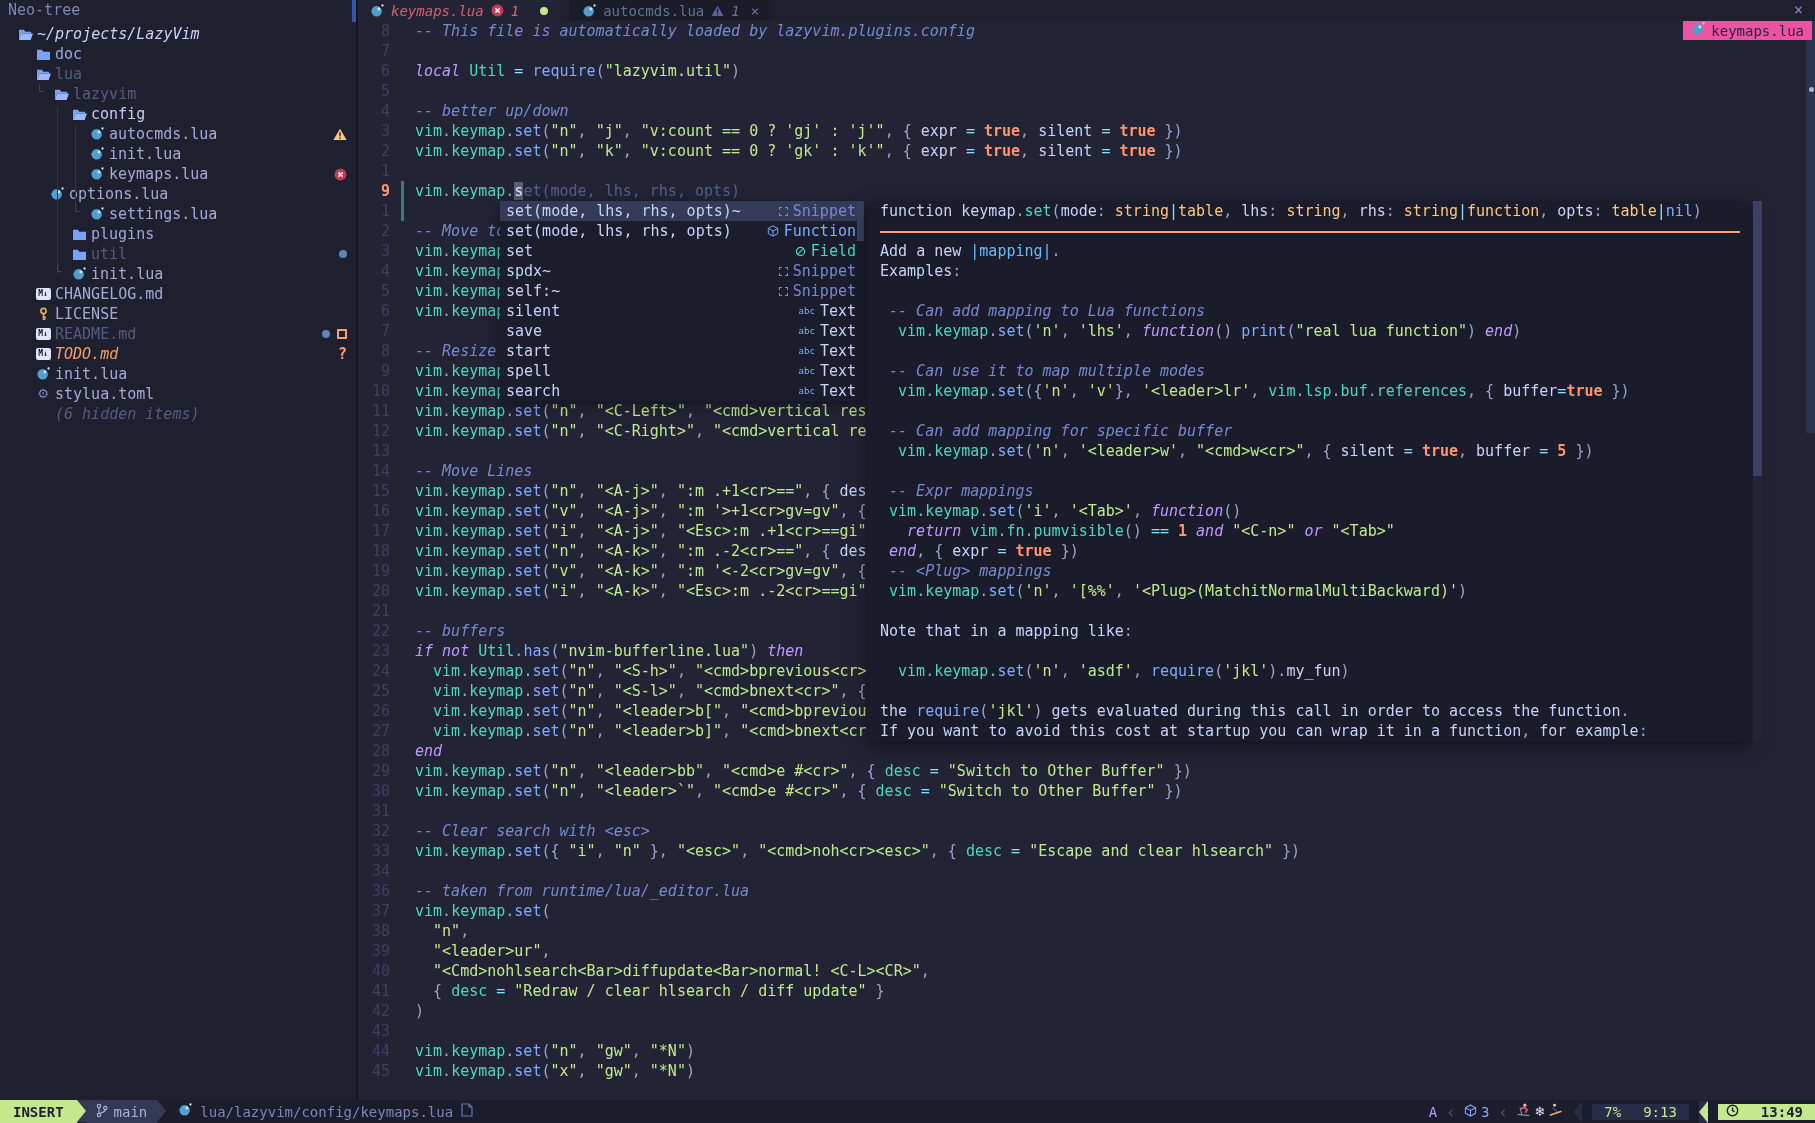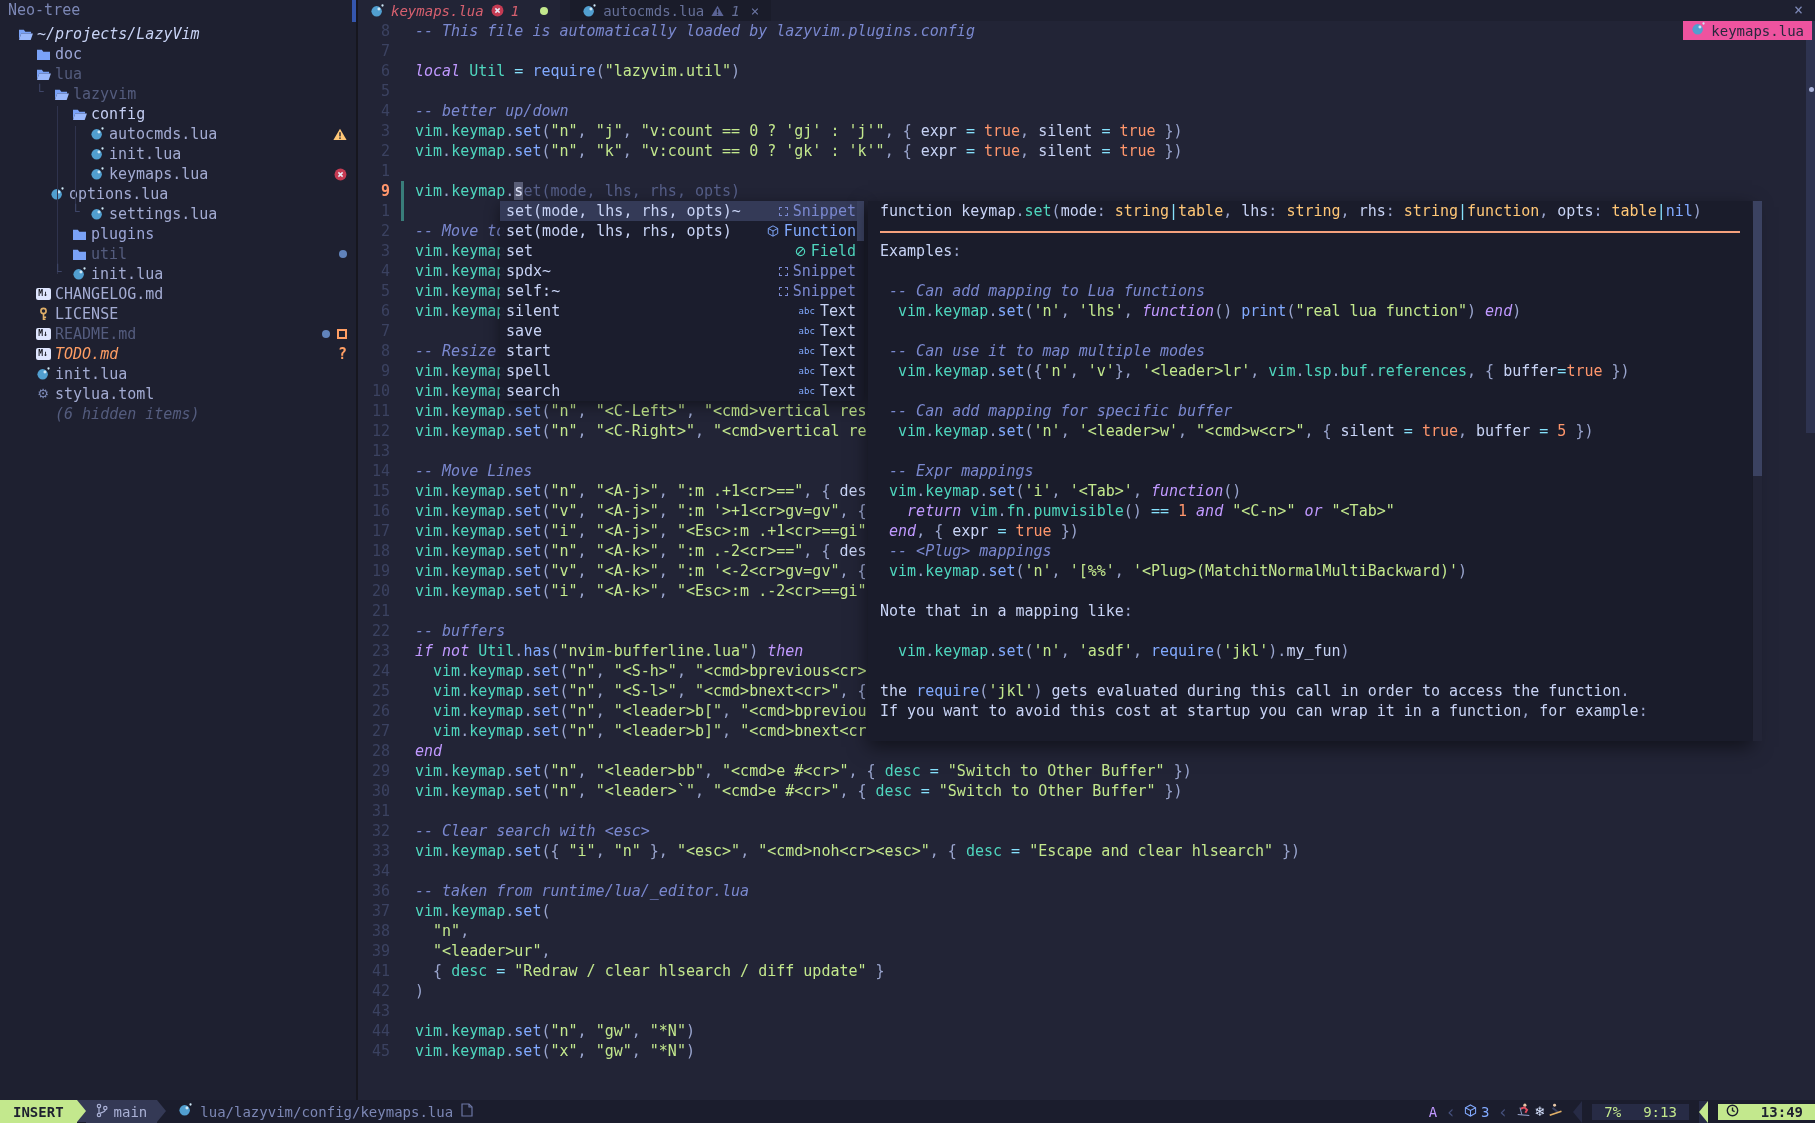--- a/index.html
+++ b/index.html
@@ -57,21 +57,21 @@
   .crow{position:relative;height:20px;line-height:20px;display:flex;white-space:pre;}
   .lnum{flex:none;width:42px;padding-right:10px;text-align:right;color:var(--gutter);}
   .lnum.cur{color:var(--orange);font-weight:bold;}
   .signslot{flex:none;width:15px;position:relative;}
   .gitadd{position:absolute;left:1px;top:0;width:3px;height:20px;background:rgba(79,214,190,.5);}
   .ctext{flex:none;}
   .cursorblock{background:#595d76;color:#e4e9ff;}
   .tk-c{color:var(--comment);font-style:italic;}
   .tk-k{color:var(--purple);font-style:italic;}
   .tk-s{color:var(--green);}
-  .tk-n{color:var(--orange);}
+  .tk-n{color:var(--orange);font-weight:bold;}
   .tk-m{color:var(--teal);}
   .tk-f{color:var(--blue);}
   .tk-o{color:var(--cyan);}
   .tk-p{color:var(--punct);}
   .tk-w{color:var(--fg);}
   .tk-t{color:var(--yellow);}
   .tk-cy{color:#65bcff;}
   .tk-g{color:var(--ghost);}
 
   
@@ -424,20 +424,21 @@
           <div class="crow"><span class="lnum">29</span><span class="signslot"></span><span class="ctext"><span class="tk-m">vim</span><span class="tk-p">.</span><span class="tk-m">keymap</span><span class="tk-p">.</span><span class="tk-f">set</span><span class="tk-p">(</span><span class="tk-s">"n"</span><span class="tk-p">,</span><span class="tk-w"> </span><span class="tk-s">"&lt;leader&gt;bb"</span><span class="tk-p">,</span><span class="tk-w"> </span><span class="tk-s">"&lt;cmd&gt;e #&lt;cr&gt;"</span><span class="tk-p">,</span><span class="tk-w"> </span><span class="tk-p">{</span><span class="tk-w"> </span><span class="tk-m">desc</span><span class="tk-w"> </span><span class="tk-o">=</span><span class="tk-w"> </span><span class="tk-s">"Switch to Other Buffer"</span><span class="tk-w"> </span><span class="tk-p">})</span></span></div>
           <div class="crow"><span class="lnum">30</span><span class="signslot"></span><span class="ctext"><span class="tk-m">vim</span><span class="tk-p">.</span><span class="tk-m">keymap</span><span class="tk-p">.</span><span class="tk-f">set</span><span class="tk-p">(</span><span class="tk-s">"n"</span><span class="tk-p">,</span><span class="tk-w"> </span><span class="tk-s">"&lt;leader&gt;`"</span><span class="tk-p">,</span><span class="tk-w"> </span><span class="tk-s">"&lt;cmd&gt;e #&lt;cr&gt;"</span><span class="tk-p">,</span><span class="tk-w"> </span><span class="tk-p">{</span><span class="tk-w"> </span><span class="tk-m">desc</span><span class="tk-w"> </span><span class="tk-o">=</span><span class="tk-w"> </span><span class="tk-s">"Switch to Other Buffer"</span><span class="tk-w"> </span><span class="tk-p">})</span></span></div>
           <div class="crow"><span class="lnum">31</span><span class="signslot"></span><span class="ctext"></span></div>
           <div class="crow"><span class="lnum">32</span><span class="signslot"></span><span class="ctext"><span class="tk-c">-- Clear search with &lt;esc&gt;</span></span></div>
           <div class="crow"><span class="lnum">33</span><span class="signslot"></span><span class="ctext"><span class="tk-m">vim</span><span class="tk-p">.</span><span class="tk-m">keymap</span><span class="tk-p">.</span><span class="tk-f">set</span><span class="tk-p">({</span><span class="tk-w"> </span><span class="tk-s">"i"</span><span class="tk-p">,</span><span class="tk-w"> </span><span class="tk-s">"n"</span><span class="tk-w"> </span><span class="tk-p">},</span><span class="tk-w"> </span><span class="tk-s">"&lt;esc&gt;"</span><span class="tk-p">,</span><span class="tk-w"> </span><span class="tk-s">"&lt;cmd&gt;noh&lt;cr&gt;&lt;esc&gt;"</span><span class="tk-p">,</span><span class="tk-w"> </span><span class="tk-p">{</span><span class="tk-w"> </span><span class="tk-m">desc</span><span class="tk-w"> </span><span class="tk-o">=</span><span class="tk-w"> </span><span class="tk-s">"Escape and clear hlsearch"</span><span class="tk-w"> </span><span class="tk-p">})</span></span></div>
           <div class="crow"><span class="lnum">34</span><span class="signslot"></span><span class="ctext"></span></div>
           <div class="crow"><span class="lnum">36</span><span class="signslot"></span><span class="ctext"><span class="tk-c">-- taken from runtime/lua/_editor.lua</span></span></div>
           <div class="crow"><span class="lnum">37</span><span class="signslot"></span><span class="ctext"><span class="tk-m">vim</span><span class="tk-p">.</span><span class="tk-m">keymap</span><span class="tk-p">.</span><span class="tk-f">set</span><span class="tk-p">(</span></span></div>
           <div class="crow"><span class="lnum">38</span><span class="signslot"></span><span class="ctext"><span class="tk-w">  </span><span class="tk-s">"n"</span><span class="tk-p">,</span></span></div>
           <div class="crow"><span class="lnum">39</span><span class="signslot"></span><span class="ctext"><span class="tk-w">  </span><span class="tk-s">"&lt;leader&gt;ur"</span><span class="tk-p">,</span></span></div>
+          <div class="crow"><span class="lnum">40</span><span class="signslot"></span><span class="ctext"><span class="tk-w">  </span><span class="tk-s">"&lt;Cmd&gt;nohlsearch&lt;Bar&gt;diffupdate&lt;Bar&gt;normal! &lt;C-L&gt;&lt;CR&gt;"</span><span class="tk-p">,</span></span></div>
           <div class="crow"><span class="lnum">41</span><span class="signslot"></span><span class="ctext"><span class="tk-w">  </span><span class="tk-p">{</span><span class="tk-w"> </span><span class="tk-m">desc</span><span class="tk-w"> </span><span class="tk-o">=</span><span class="tk-w"> </span><span class="tk-s">"Redraw / clear hlsearch / diff update"</span><span class="tk-w"> </span><span class="tk-p">}</span></span></div>
           <div class="crow"><span class="lnum">42</span><span class="signslot"></span><span class="ctext"><span class="tk-p">)</span></span></div>
           <div class="crow"><span class="lnum">43</span><span class="signslot"></span><span class="ctext"></span></div>
           <div class="crow"><span class="lnum">44</span><span class="signslot"></span><span class="ctext"><span class="tk-m">vim</span><span class="tk-p">.</span><span class="tk-m">keymap</span><span class="tk-p">.</span><span class="tk-f">set</span><span class="tk-p">(</span><span class="tk-s">"n"</span><span class="tk-p">,</span><span class="tk-w"> </span><span class="tk-s">"gw"</span><span class="tk-p">,</span><span class="tk-w"> </span><span class="tk-s">"*N"</span><span class="tk-p">)</span></span></div>
           <div class="crow"><span class="lnum">45</span><span class="signslot"></span><span class="ctext"><span class="tk-m">vim</span><span class="tk-p">.</span><span class="tk-m">keymap</span><span class="tk-p">.</span><span class="tk-f">set</span><span class="tk-p">(</span><span class="tk-s">"x"</span><span class="tk-p">,</span><span class="tk-w"> </span><span class="tk-s">"gw"</span><span class="tk-p">,</span><span class="tk-w"> </span><span class="tk-s">"*N"</span><span class="tk-p">)</span></span></div>
         </div>
       <div id="ed-scroll"></div>
       <div id="ed-mark"></div>
       <div id="pum">
         <div id="pum-items">
@@ -536,20 +537,21 @@
                 </span>
                 <span style="color: rgb(200, 211, 245);">Text</span>
               </span>
             </div>
           </div>
         <div id="pum-scroll"></div>
       </div>
       <div id="docwin">
           <div class="drow"><span class="tk-w">function keymap</span><span class="tk-p">.</span><span class="tk-m">set</span><span class="tk-p">(</span><span class="tk-w">mode</span><span class="tk-p">: </span><span class="tk-t">string</span><span class="tk-o">|</span><span class="tk-t">table</span><span class="tk-p">, </span><span class="tk-w">lhs</span><span class="tk-p">: </span><span class="tk-t">string</span><span class="tk-p">, </span><span class="tk-w">rhs</span><span class="tk-p">: </span><span class="tk-t">string</span><span class="tk-o">|</span><span class="tk-t">function</span><span class="tk-p">, </span><span class="tk-w">opts</span><span class="tk-p">: </span><span class="tk-t">table</span><span class="tk-o">|</span><span class="tk-f">nil</span><span class="tk-p">)</span></div>
           <div class="dsep"></div>
+          <div class="drow"><span class="tk-w">Add</span><span class="tk-w"> </span><span class="tk-w">a</span><span class="tk-w"> </span><span class="tk-w">new</span><span class="tk-w"> </span><span class="tk-cy">|mapping|</span><span class="tk-p">.</span></div>
           <div class="drow"><span class="tk-w">Examples</span><span class="tk-p">:</span></div>
           <div class="drow"></div>
           <div class="drow"><span class="tk-w"> </span><span class="tk-c">-- Can add mapping to Lua functions</span></div>
           <div class="drow"><span class="tk-w">  </span><span class="tk-m">vim</span><span class="tk-p">.</span><span class="tk-m">keymap</span><span class="tk-p">.</span><span class="tk-f">set</span><span class="tk-p">(</span><span class="tk-s">'n'</span><span class="tk-p">,</span><span class="tk-w"> </span><span class="tk-s">'lhs'</span><span class="tk-p">,</span><span class="tk-w"> </span><span class="tk-k">function</span><span class="tk-p">()</span><span class="tk-w"> </span><span class="tk-f">print</span><span class="tk-p">(</span><span class="tk-s">"real lua function"</span><span class="tk-p">)</span><span class="tk-w"> </span><span class="tk-k">end</span><span class="tk-p">)</span></div>
           <div class="drow"></div>
           <div class="drow"><span class="tk-w"> </span><span class="tk-c">-- Can use it to map multiple modes</span></div>
           <div class="drow"><span class="tk-w">  </span><span class="tk-m">vim</span><span class="tk-p">.</span><span class="tk-m">keymap</span><span class="tk-p">.</span><span class="tk-f">set</span><span class="tk-p">({</span><span class="tk-s">'n'</span><span class="tk-p">,</span><span class="tk-w"> </span><span class="tk-s">'v'</span><span class="tk-p">},</span><span class="tk-w"> </span><span class="tk-s">'&lt;leader&gt;lr'</span><span class="tk-p">,</span><span class="tk-w"> </span><span class="tk-m">vim</span><span class="tk-p">.</span><span class="tk-m">lsp</span><span class="tk-p">.</span><span class="tk-m">buf</span><span class="tk-p">.</span><span class="tk-m">references</span><span class="tk-p">,</span><span class="tk-w"> </span><span class="tk-p">{</span><span class="tk-w"> </span><span class="tk-w">buffer</span><span class="tk-o">=</span><span class="tk-n">true</span><span class="tk-w"> </span><span class="tk-p">})</span></div>
           <div class="drow"></div>
           <div class="drow"><span class="tk-w"> </span><span class="tk-c">-- Can add mapping for specific buffer</span></div>
           <div class="drow"><span class="tk-w">  </span><span class="tk-m">vim</span><span class="tk-p">.</span><span class="tk-m">keymap</span><span class="tk-p">.</span><span class="tk-f">set</span><span class="tk-p">(</span><span class="tk-s">'n'</span><span class="tk-p">,</span><span class="tk-w"> </span><span class="tk-s">'&lt;leader&gt;w'</span><span class="tk-p">,</span><span class="tk-w"> </span><span class="tk-s">"&lt;cmd&gt;w&lt;cr&gt;"</span><span class="tk-p">,</span><span class="tk-w"> </span><span class="tk-p">{</span><span class="tk-w"> </span><span class="tk-w">silent</span><span class="tk-w"> </span><span class="tk-o">=</span><span class="tk-w"> </span><span class="tk-n">true</span><span class="tk-p">,</span><span class="tk-w"> </span><span class="tk-w">buffer</span><span class="tk-w"> </span><span class="tk-o">=</span><span class="tk-w"> </span><span class="tk-n">5</span><span class="tk-w"> </span><span class="tk-p">})</span></div>

